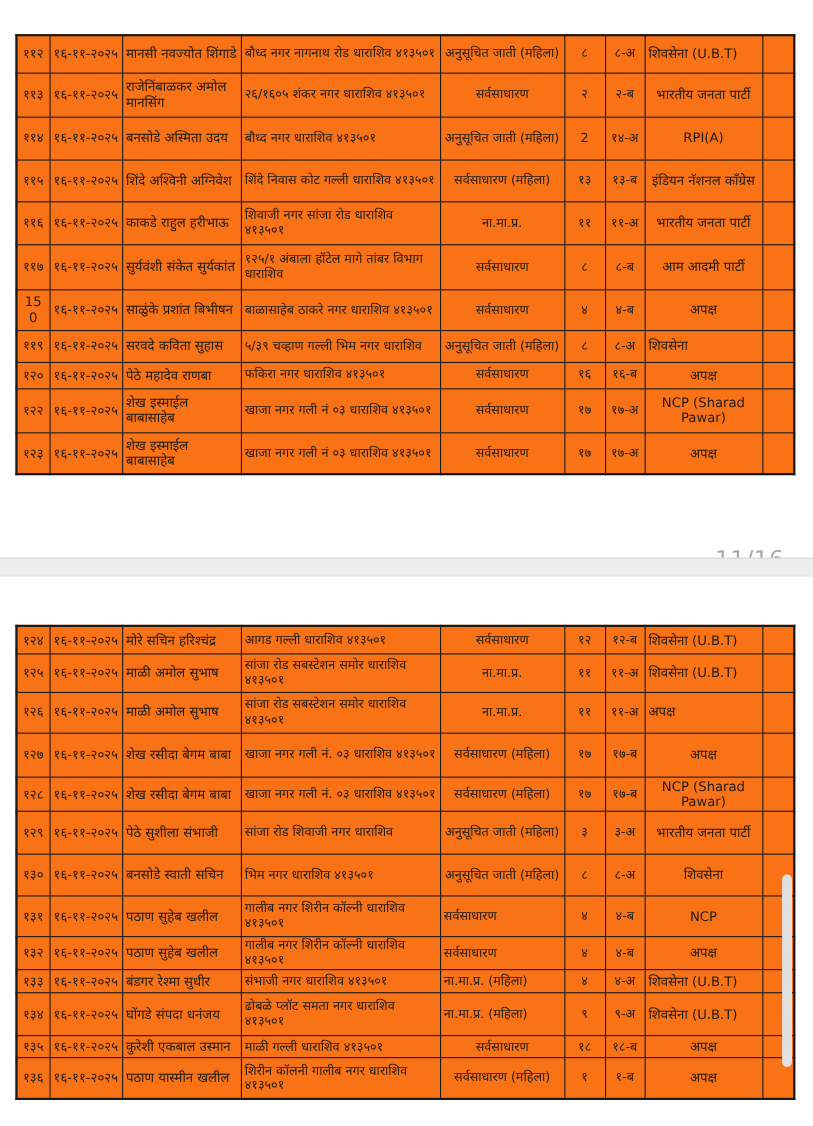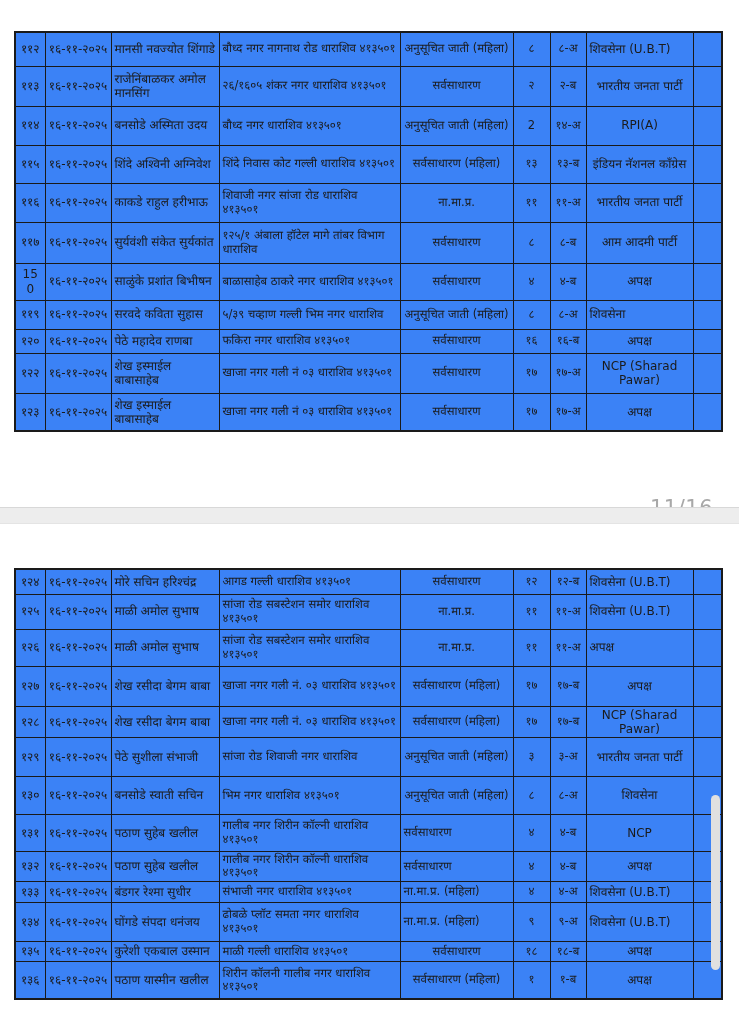--- a/index.html
+++ b/index.html
@@ -3,21 +3,21 @@
 <meta charset="utf-8">
 <style>
   html,body{margin:0;padding:0}
   body{
     width:739px;height:1024px;position:relative;overflow:hidden;
     background:#ffffff;color:#1b1b1b;
     font-family:"DejaVu Sans","Liberation Sans",sans-serif;
   }
   .doc-table{
     border-collapse:collapse;table-layout:fixed;width:707px;
-    border:2px solid #1a1a1a;background:#3b82f6;
+    border:2px solid #1a1a1a;background:#f97316;
   }
   .doc-table td{
     border:1.5px solid #1a1a1a;
     font-size:12px;line-height:1.18;
     padding:1px 3px;vertical-align:middle;overflow:hidden;
     word-wrap:break-word;
   }
   .doc-table td:nth-child(2){font-size:12px}
   .doc-table td:nth-child(4){font-size:11.5px}
   .doc-table td:nth-child(5){font-size:11.5px}

